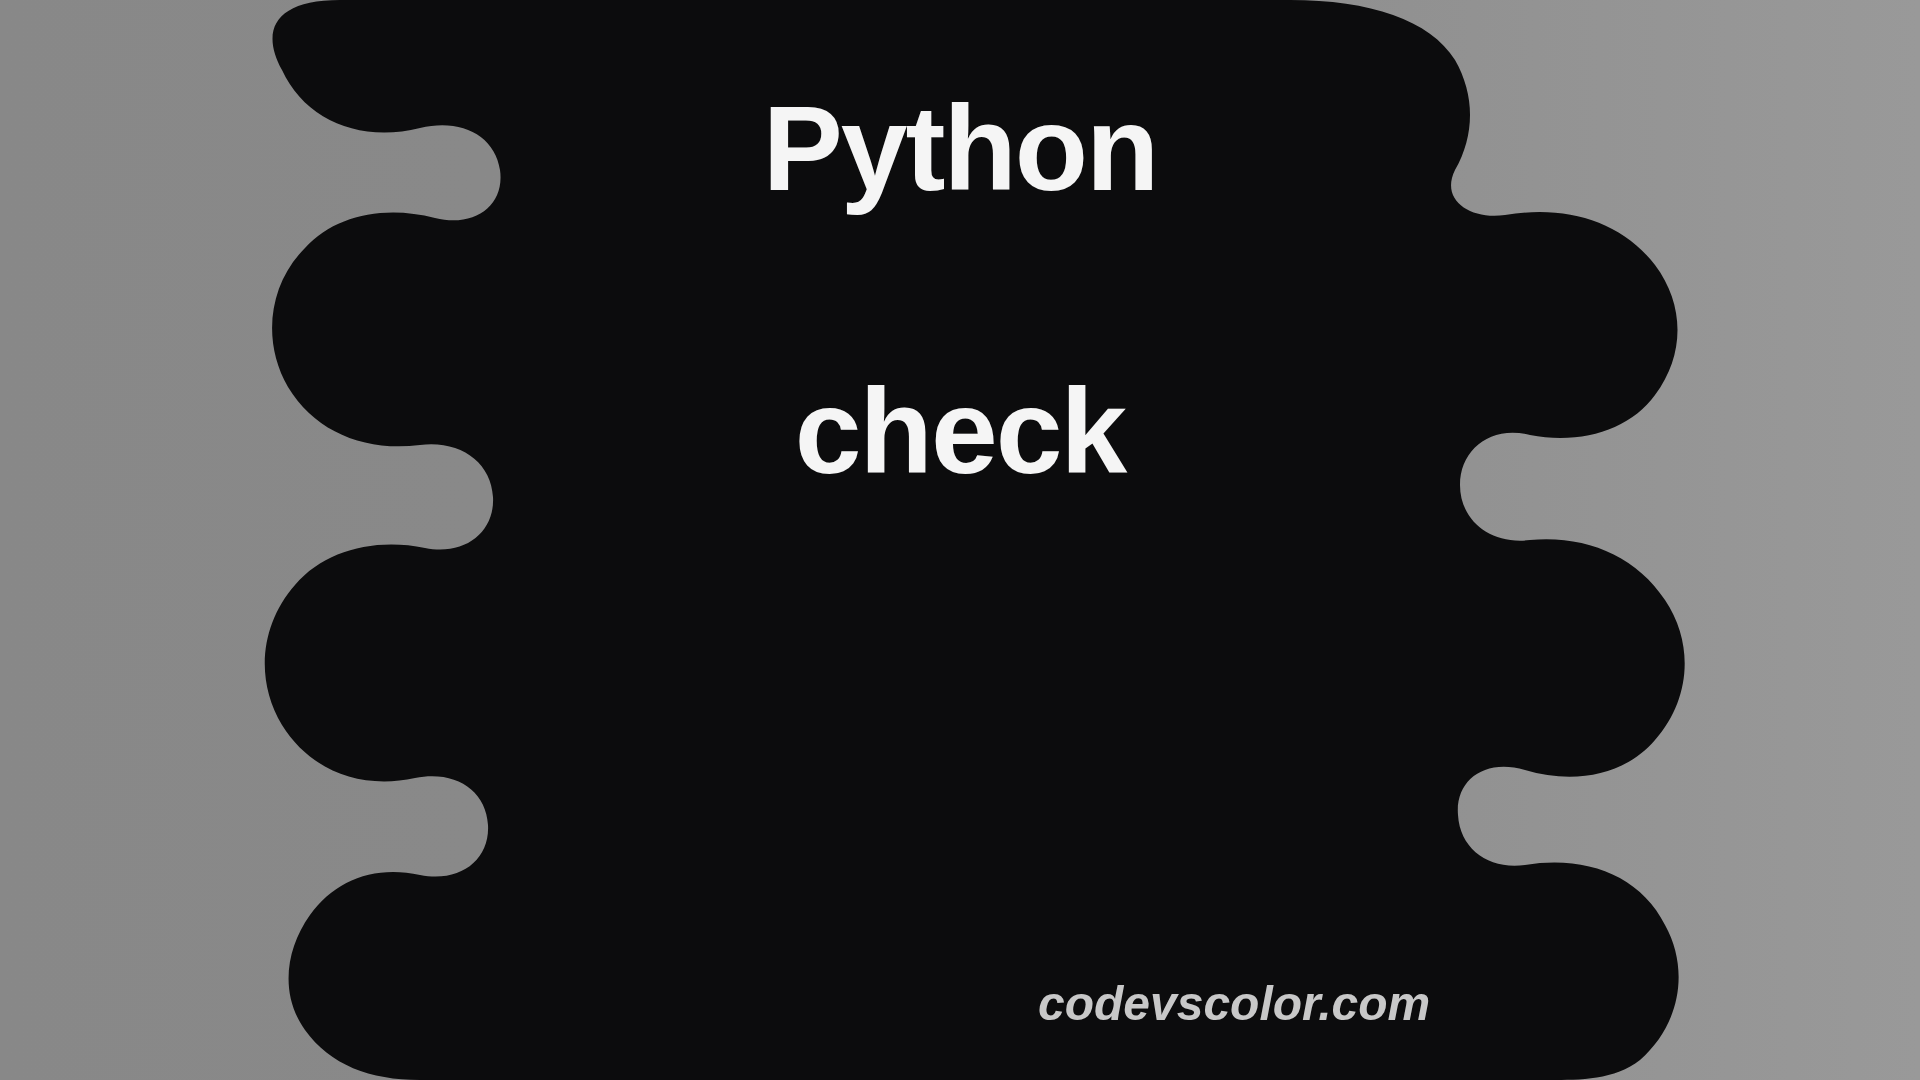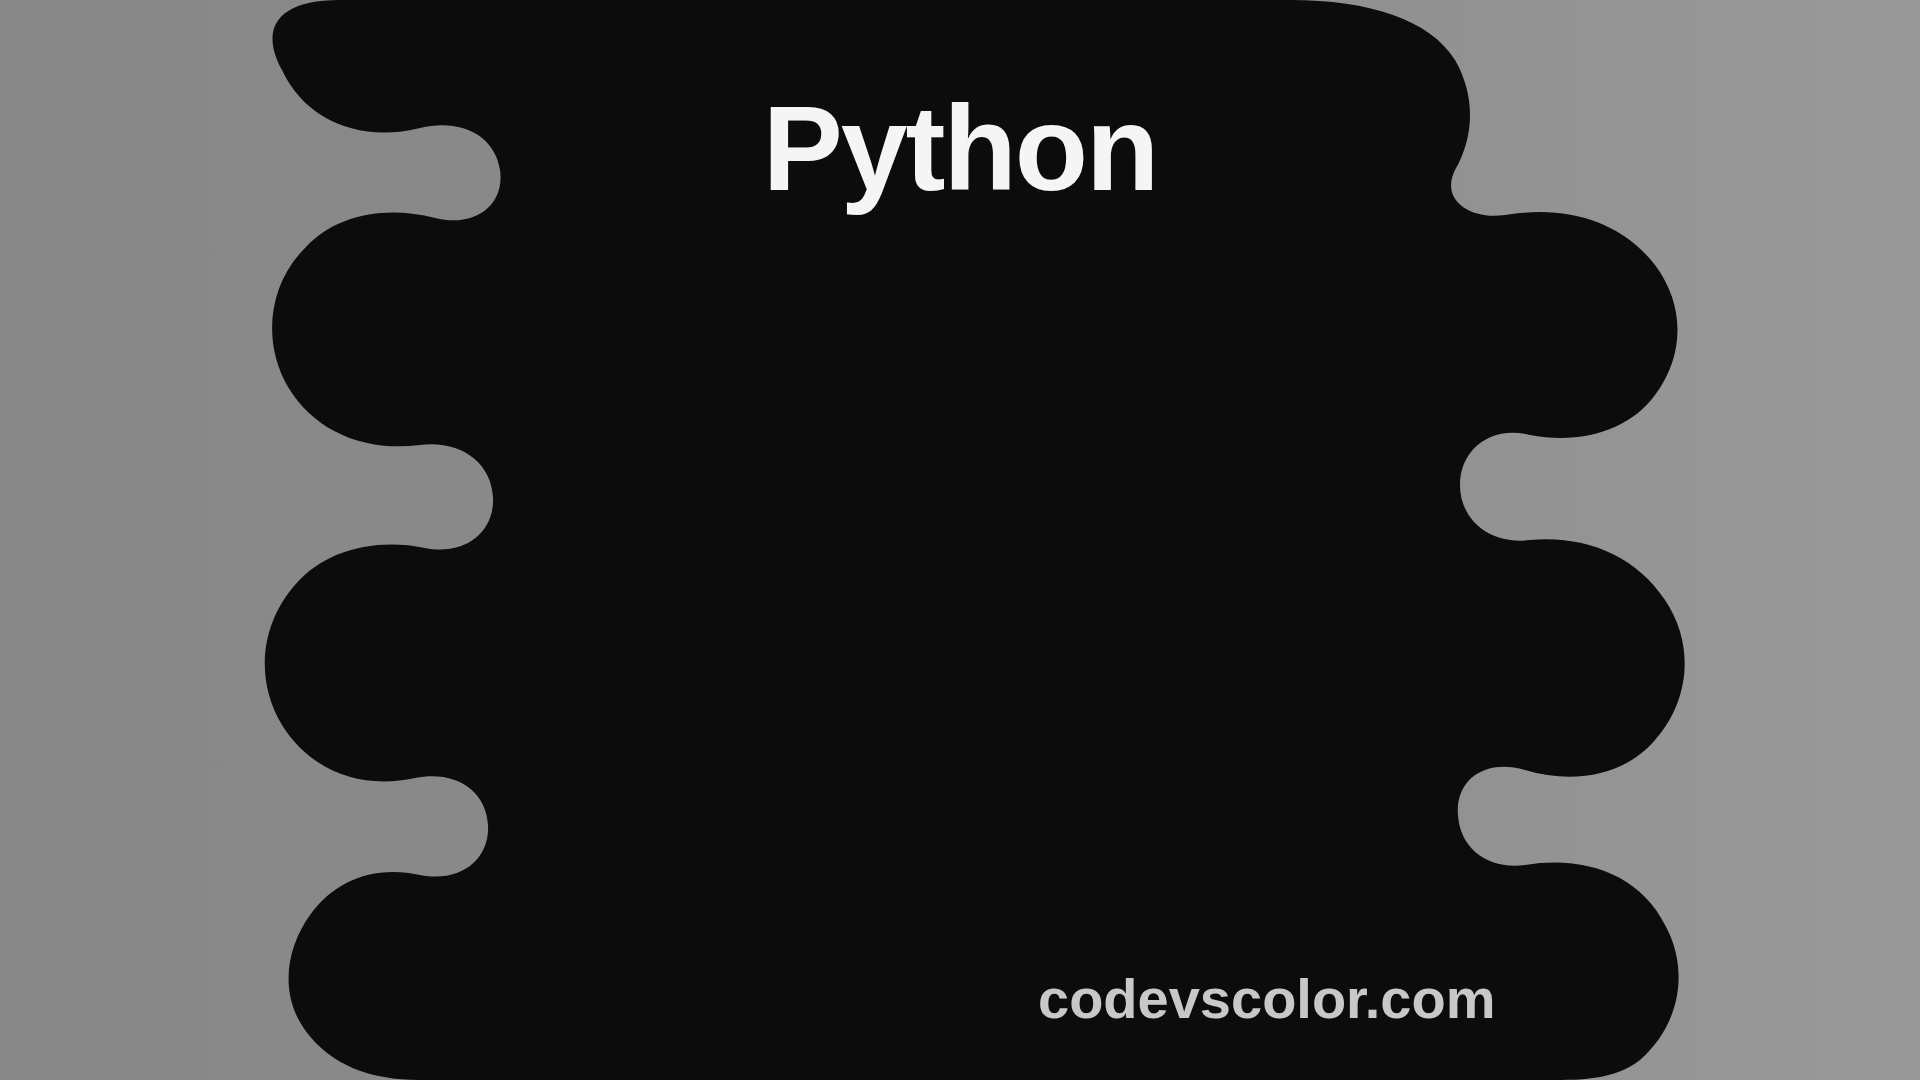--- a/index.html
+++ b/index.html
@@ -40,22 +40,23 @@
       letter-spacing: -2px;
     }
     .watermark {
       position: absolute;
       left: 50%;
       bottom: 4.5%;
       transform: translateX(78px);
       color: #c8c8c8;
       font-family: Arial, Helvetica, sans-serif;
       font-weight: 600;
-      font-size: 56px;
+      font-size: 48px;
       letter-spacing: 0px;
+      font-style: italic;
     }
   </style>
 </head>
 <body>
 
 <div class="stage">
 
   <svg class="blob" viewBox="0 0 1700 1080" preserveAspectRatio="none">
     <path fill="#0c0c0d" d="
       M 520 0
@@ -93,19 +94,19 @@
       C 365 228 395 205 390 170
       C 385 135 350 118 310 128
       C 250 143 195 120 172 70
       C 150 30 165 0 230 0
       Z
     "></path>
   </svg>
 
   <div class="title">
     <span>Python</span><br>
-    <br>
+    <span>check</span><br>
     <br>
   </div>
 
   <div class="watermark">codevscolor.com</div>
 
 </div>
 
 </body></html>

